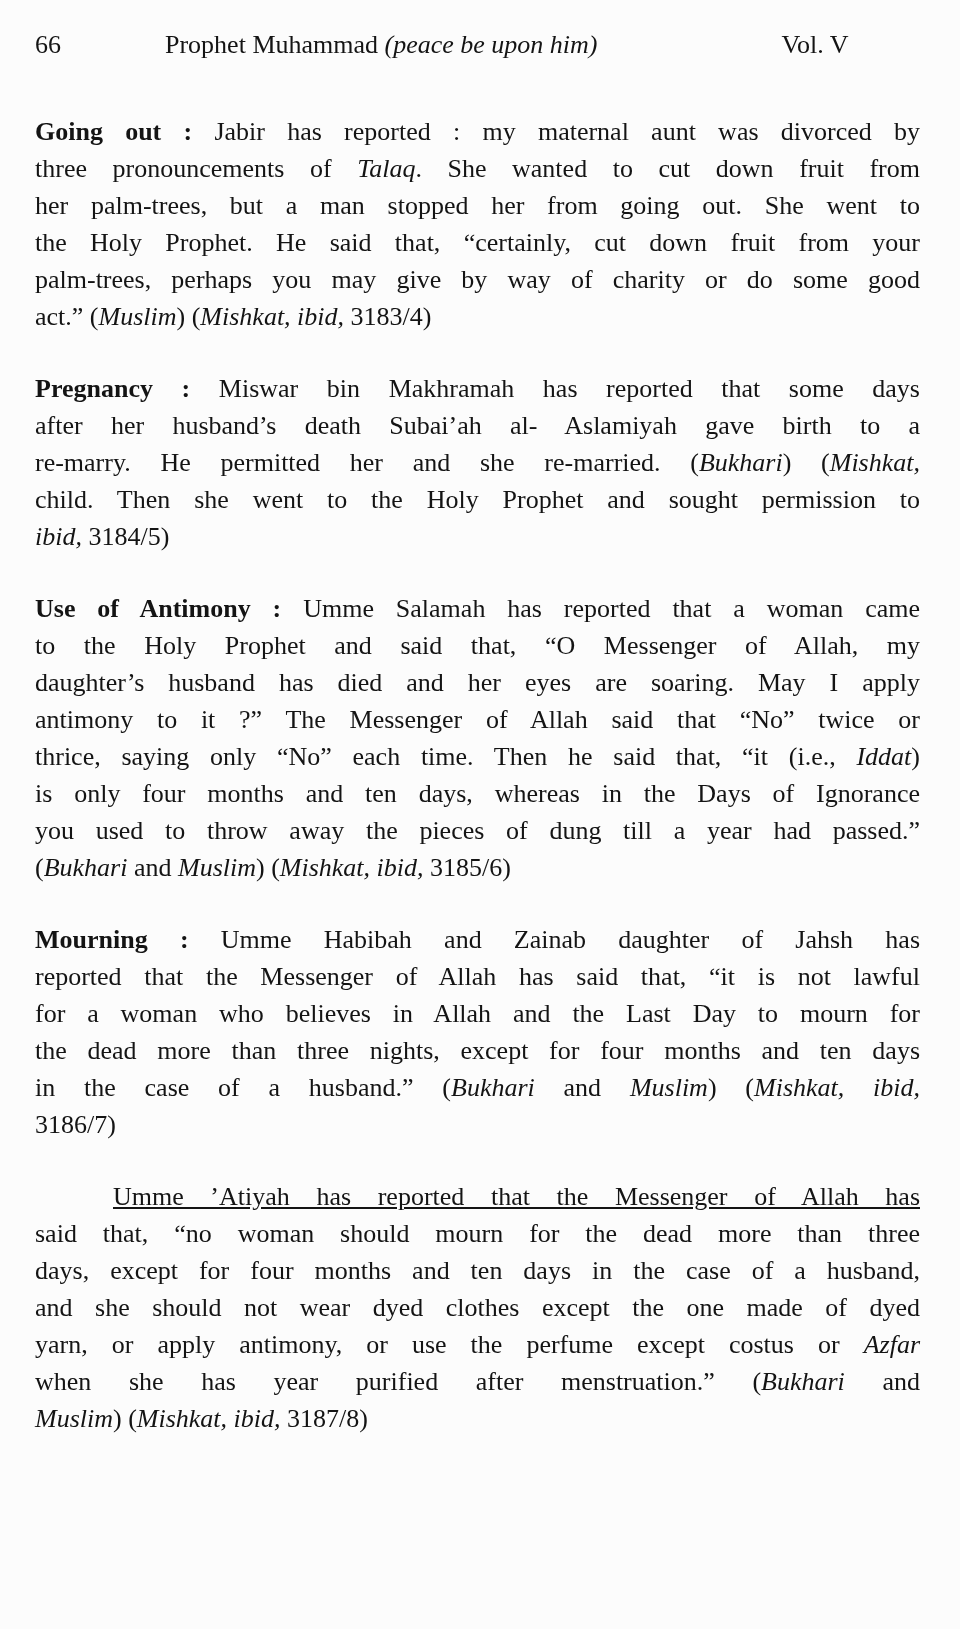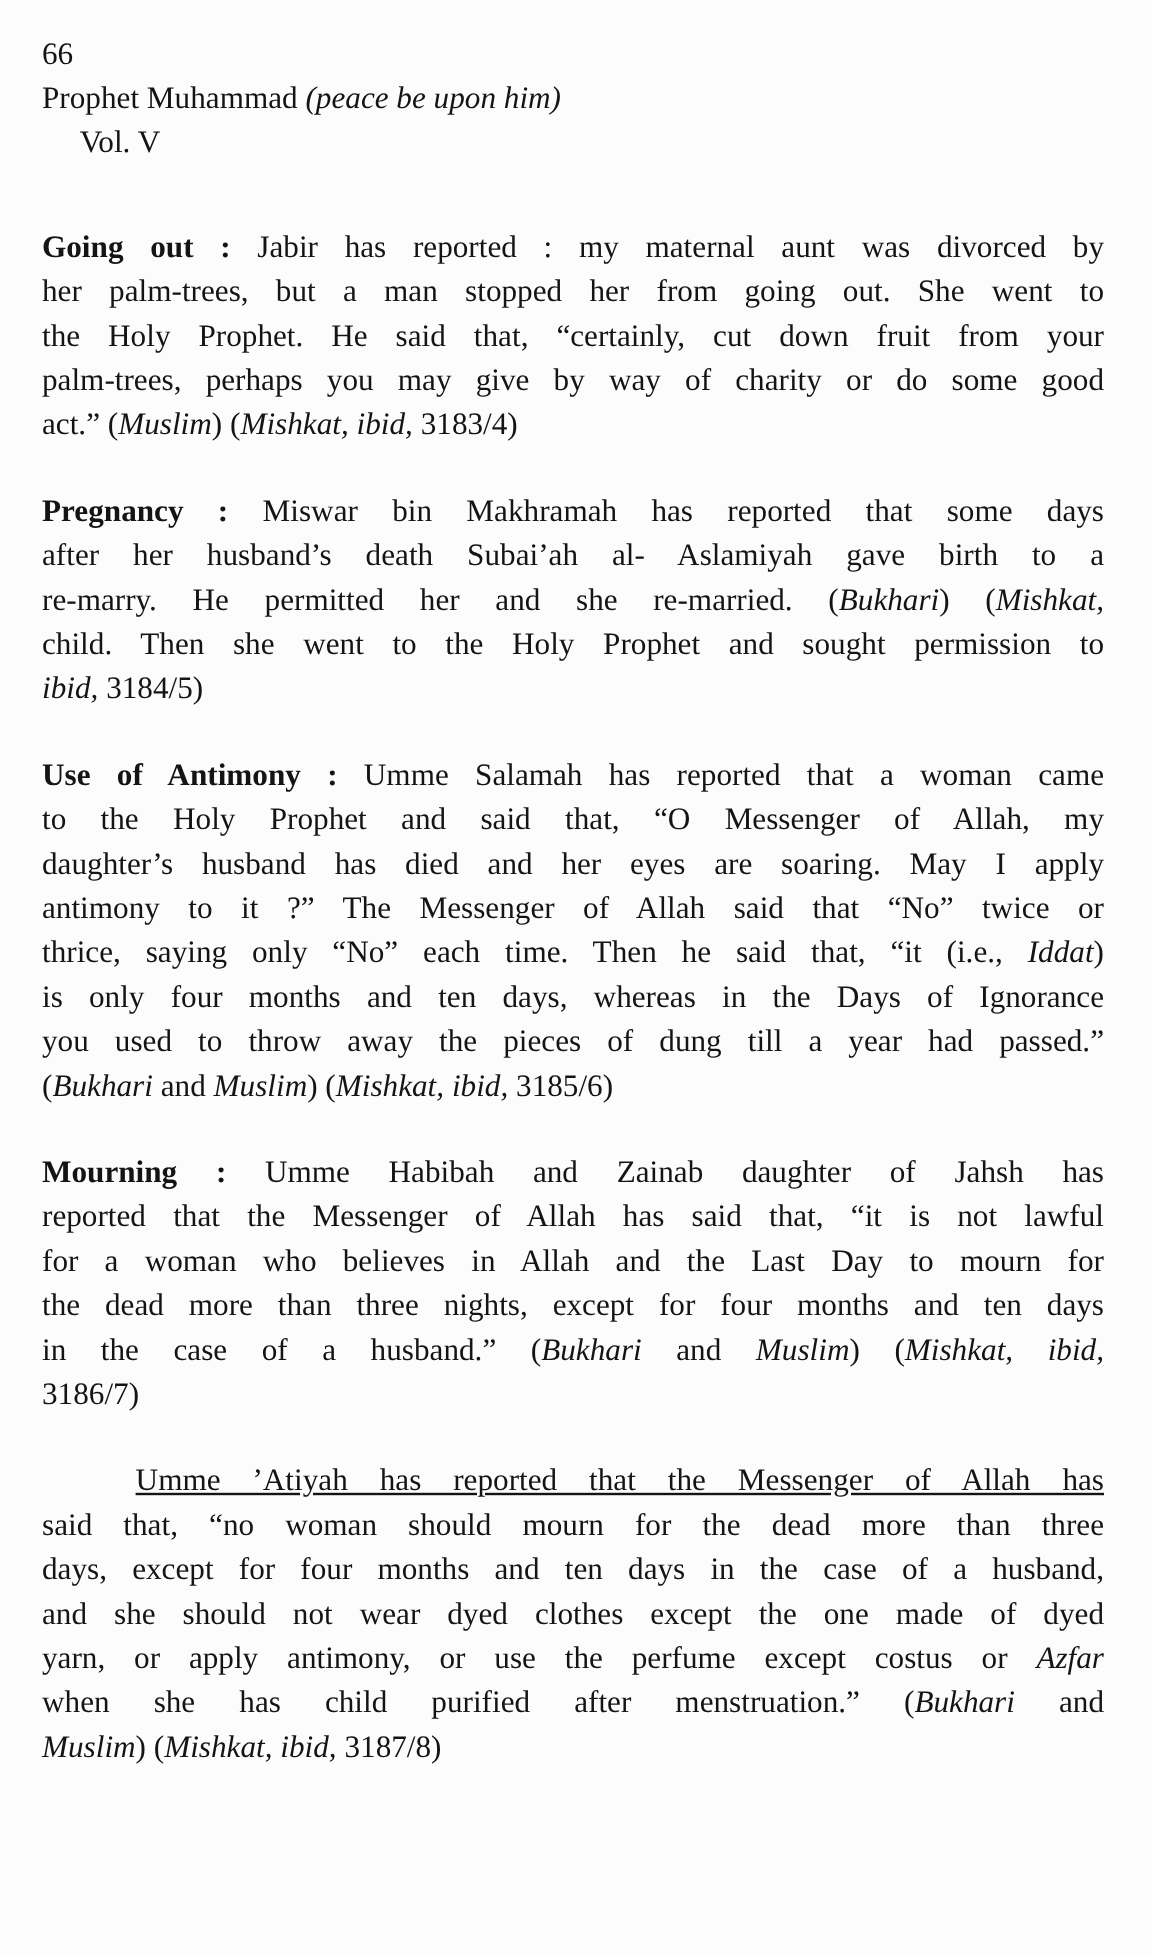--- a/index.html
+++ b/index.html
@@ -16,21 +16,20 @@
     font-family: "Liberation Serif", "DejaVu Serif", serif;
     font-size: 26px;
     line-height: 37px;
     box-sizing: border-box;
     padding: 26px 40px 0 35px;
   }
   .header {
     display: flex;
     align-items: baseline;
     margin-bottom: 50px;
-    flex-direction: column;
   }
   .hnum {
     width: 130px;
   }
   .htitle {
     flex: 1;
   }
   .hvol {
     width: 170px;
     text-align: center;
@@ -59,20 +58,21 @@
 
 <div class="page" style="background: rgb(252, 252, 252); color: rgb(20, 20, 20);">
   <div class="header">
     <span class="hnum">66</span>
     <span class="htitle"><span>Prophet Muhammad </span><span class="i">(peace be upon him)</span></span>
     <span class="hvol">Vol. V</span>
   </div>
   <div>
       <div class="para">
         <div class="line"><span class="b">Going out : </span><span>Jabir has reported : my maternal aunt was divorced by</span></div>
+        <div class="line"><span>three pronouncements of </span><span class="i">Talaq</span><span>. She wanted to cut down fruit from</span></div>
         <div class="line"><span>her palm-trees, but a man stopped her from going out. She went to</span></div>
         <div class="line"><span>the Holy Prophet. He said that, “certainly, cut down fruit from your</span></div>
         <div class="line"><span>palm-trees, perhaps you may give by way of charity or do some good</span></div>
         <div class="line last"><span>act.” (</span><span class="i">Muslim</span><span>) (</span><span class="i">Mishkat, ibid,</span><span> 3183/4)</span></div>
       </div>
       <div class="para">
         <div class="line"><span class="b">Pregnancy : </span><span>Miswar bin Makhramah has reported that some days</span></div>
         <div class="line"><span>after her husband’s death Subai’ah al- Aslamiyah gave birth to a</span></div>
         <div class="line"><span>re-marry. He permitted her and she re-married. (</span><span class="i">Bukhari</span><span>) (</span><span class="i">Mishkat,</span></div>
         <div class="line"><span>child. Then she went to the Holy Prophet and sought permission to</span></div>
@@ -95,17 +95,17 @@
         <div class="line"><span>the dead more than three nights, except for four months and ten days</span></div>
         <div class="line"><span>in the case of a husband.” (</span><span class="i">Bukhari</span><span> and </span><span class="i">Muslim</span><span>) (</span><span class="i">Mishkat, ibid,</span></div>
         <div class="line last"><span>3186/7)</span></div>
       </div>
       <div class="para">
         <div class="line indent"><span>Umme ’Atiyah has reported that the Messenger of Allah has</span></div>
         <div class="line"><span>said that, “no woman should mourn for the dead more than three</span></div>
         <div class="line"><span>days, except for four months and ten days in the case of a husband,</span></div>
         <div class="line"><span>and she should not wear dyed clothes except the one made of dyed</span></div>
         <div class="line"><span>yarn, or apply antimony, or use the perfume except costus or </span><span class="i">Azfar</span></div>
-        <div class="line"><span>when she has child purified after menstruation.” (</span><span class="i">Bukhari</span><span> and</span></div>
+        <div class="line"><span>when she has year purified after menstruation.” (</span><span class="i">Bukhari</span><span> and</span></div>
         <div class="line last"><span class="i">Muslim</span><span>) (</span><span class="i">Mishkat, ibid,</span><span> 3187/8)</span></div>
       </div>
     </div>
 </div>
 
 </body></html>

